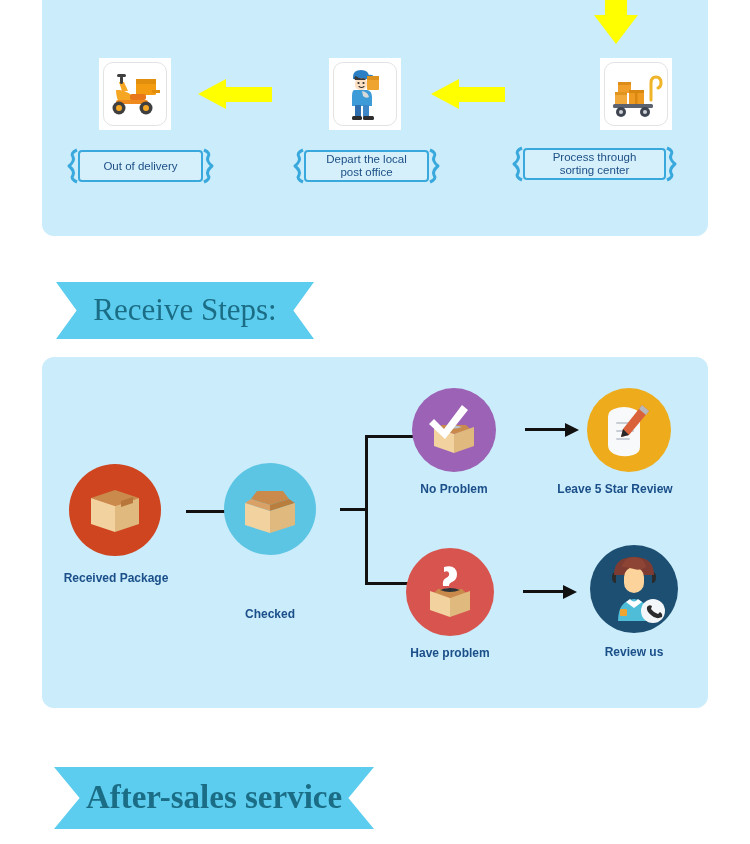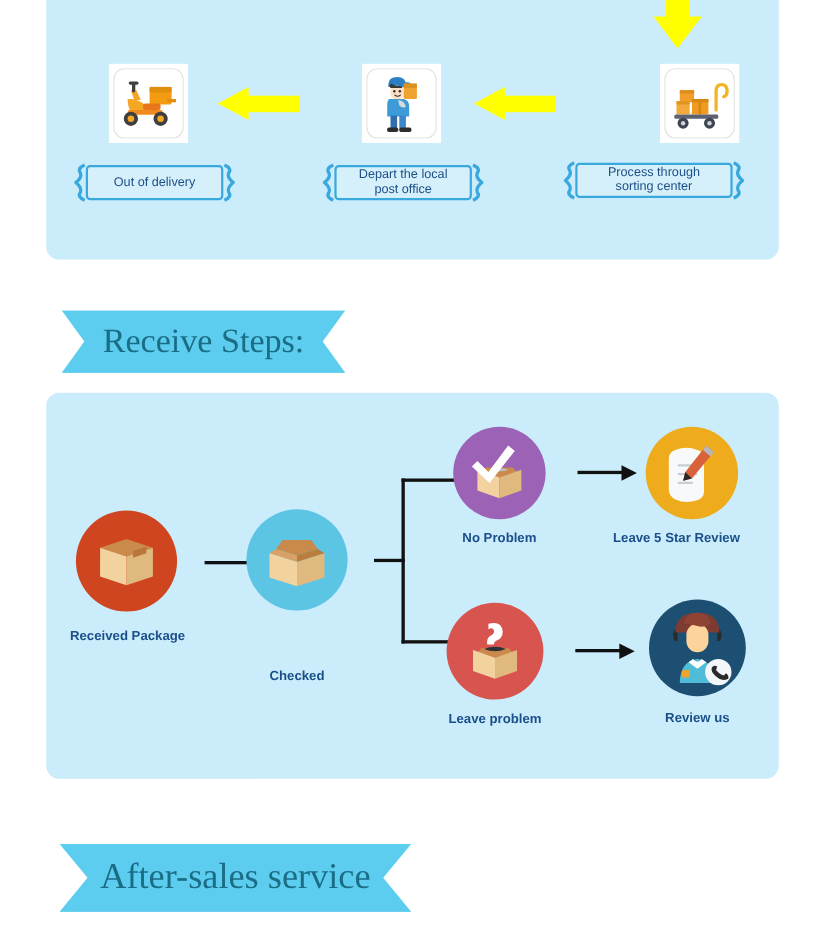--- a/index.html
+++ b/index.html
@@ -156,20 +156,21 @@
     width: 258px;
     height: 57px;
     font-size: 31px;
   }
   #after-sales-ribbon {
     left: 54px;
     top: 767px;
     width: 320px;
     height: 62px;
     font-size: 33px;
+    font-weight: bold;
   }
   .ribbon span { display: block; transform: translateY(-1px); }
 
   
   #receive-panel {
     left: 42px;
     top: 357px;
     width: 666px;
     height: 351px;
   }
@@ -420,21 +421,21 @@
     <div class="disc" style="left:364px; top:191px; width:88px; height:88px; background:#d8544f;">
       <svg width="60" height="58" viewBox="0 0 60 58">
         <path d="M24 4 q12 -3 13 7 q0 6 -5 8 q-3 1 -3 4 h-6 q-1 -6 3 -8 q4 -2 3 -5 q-1 -3 -5 -1 z" fill="#ffffff"></path>
         <circle cx="27" cy="29" r="3.4" fill="#ffffff"></circle>
         <path d="M14 30 L30 35 L46 30 L42 26 L18 26 z" fill="#c98a4b"></path>
         <path d="M20 27 q10 -4 20 0 q-10 4 -20 0 z" fill="#2e3236"></path>
         <path d="M10 28 L30 35 V54 L10 47 z" fill="#f2d3a0"></path>
         <path d="M50 28 L30 35 V54 L50 47 z" fill="#e0b97e"></path>
       </svg>
     </div>
-    <div class="step-label" style="left:348px; top:289px; width:120px;">Leave problem</div>
+    <div class="step-label" style="left:348px; top:289px; width:120px;">Have problem</div>
 
     <div class="blk-arrow" style="left:481px; top:228px; width:54px;">
       <div class="shaft" style="width:42px;"></div>
       <div class="head"></div>
     </div>
 
     <div class="disc" style="left:548px; top:188px; width:88px; height:88px; background:#1d4f72;">
       <svg width="88" height="88" viewBox="0 0 88 88">
         <path d="M26 38 q-4 0 -4 -6 q0 -5 4 -5 z" fill="#2b2b2b"></path>
         <path d="M62 38 q4 0 4 -6 q0 -5 -4 -5 z" fill="#2b2b2b"></path>

